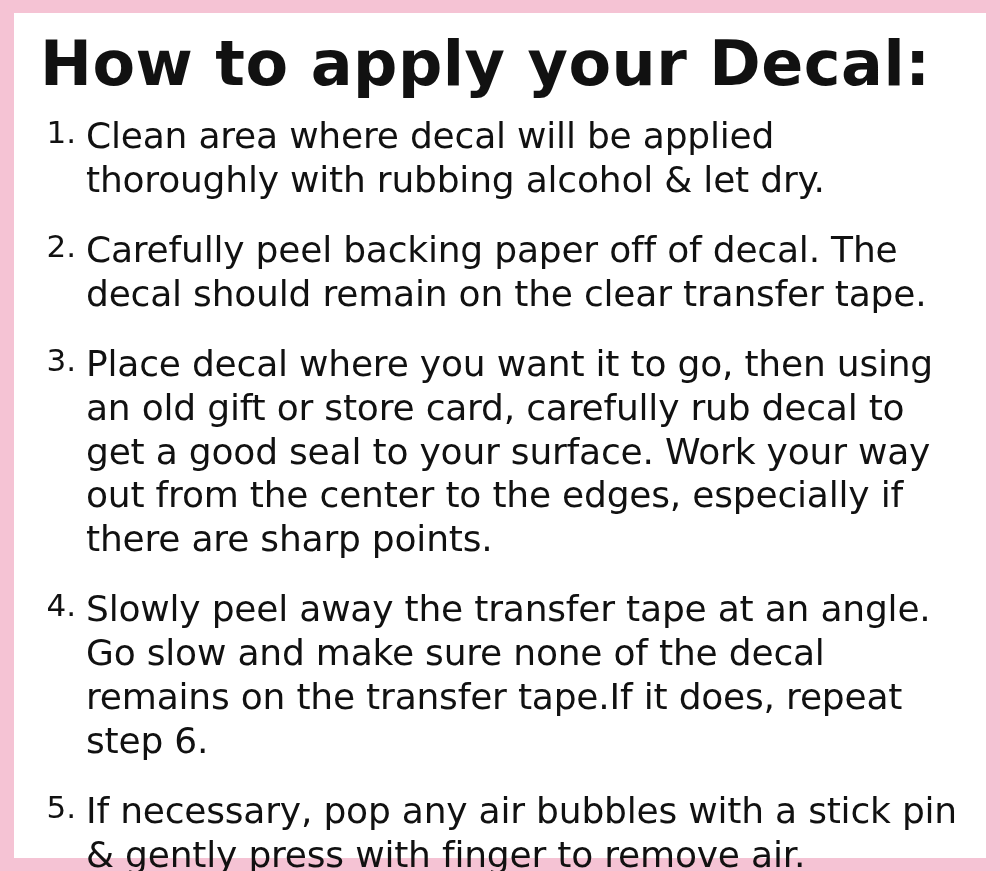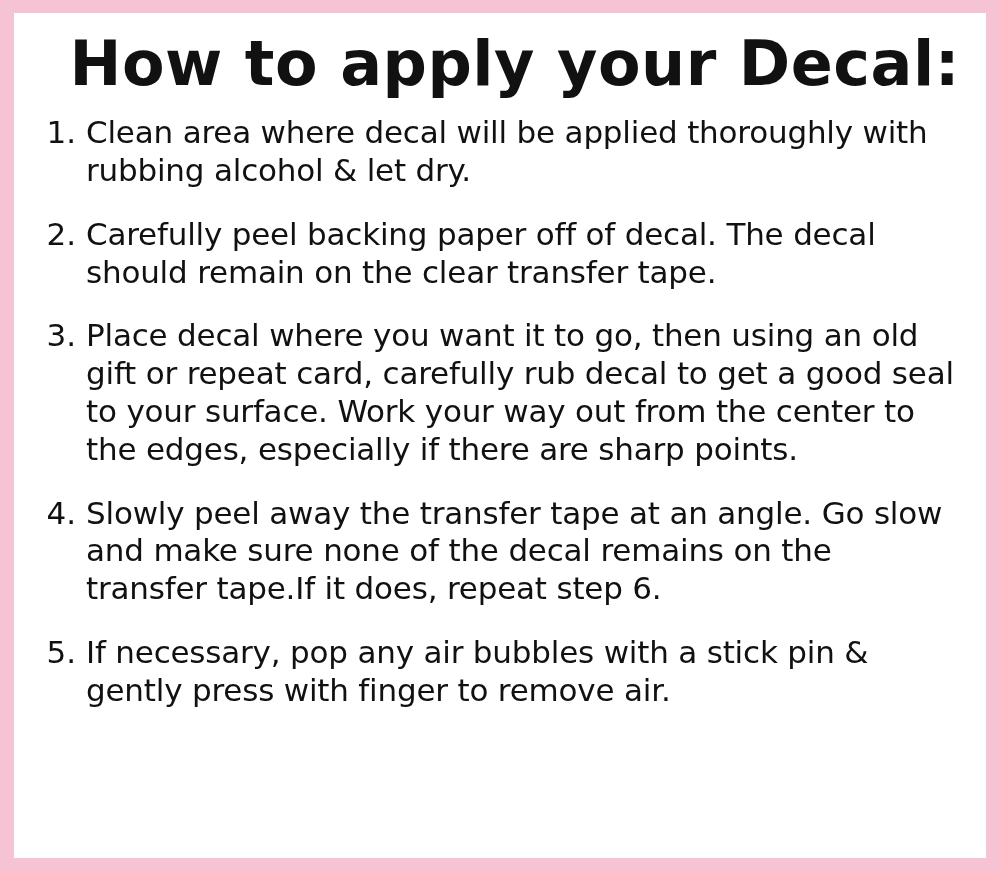--- a/index.html
+++ b/index.html
@@ -19,21 +19,21 @@
     top: 13px;
     width: 972px;
     height: 845px;
     background: #ffffff;
     box-sizing: border-box;
   }
   .inner {
     padding: 10px 26px 0 26px;
   }
   .title {
-    text-align: right;
+    text-align: left;
     font-size: 62px;
     line-height: 1.05;
     font-weight: bold;
     color: #111111;
     letter-spacing: 0.5px;
     margin: 8px 0 18px 0;
     white-space: nowrap;
   }
   .steps {
     margin: 0;
@@ -51,21 +51,21 @@
     line-height: 1.22;
     font-weight: normal;
     color: #111111;
     width: 46px;
     text-align: right;
     padding-right: 10px;
     box-sizing: border-box;
   }
   .step-text {
     flex: 1 1 auto;
-    font-size: 31px;
+    font-size: 36px;
     line-height: 1.22;
     color: #111111;
     letter-spacing: -0.2px;
   }
   .footnote {
     text-align: center;
     font-size: 27px;
     font-weight: bold;
     color: #111111;
     letter-spacing: 0.6px;
@@ -84,21 +84,21 @@
       <li class="step">
         <span class="step-num">1.</span>
         <span class="step-text">Clean area where decal will be applied thoroughly with rubbing alcohol &amp; let dry.</span>
       </li>
       <li class="step">
         <span class="step-num">2.</span>
         <span class="step-text">Carefully peel backing paper off of decal. The decal should remain on the clear transfer tape.</span>
       </li>
       <li class="step">
         <span class="step-num">3.</span>
-        <span class="step-text">Place decal where you want it to go, then using an old gift or repeat card, carefully rub decal to get a good seal to your surface. Work your way out from the center to the edges, especially if there are sharp points.</span>
+        <span class="step-text">Place decal where you want it to go, then using an old gift or store card, carefully rub decal to get a good seal to your surface. Work your way out from the center to the edges, especially if there are sharp points.</span>
       </li>
       <li class="step">
         <span class="step-num">4.</span>
         <span class="step-text">Slowly peel away the transfer tape at an angle. Go slow and make sure none of the decal remains on the transfer tape.If it does, repeat step 6.</span>
       </li>
       <li class="step">
         <span class="step-num">5.</span>
         <span class="step-text">If necessary, pop any air bubbles with a stick pin &amp; gently press with finger to remove air.</span>
       </li>
     </ul>

